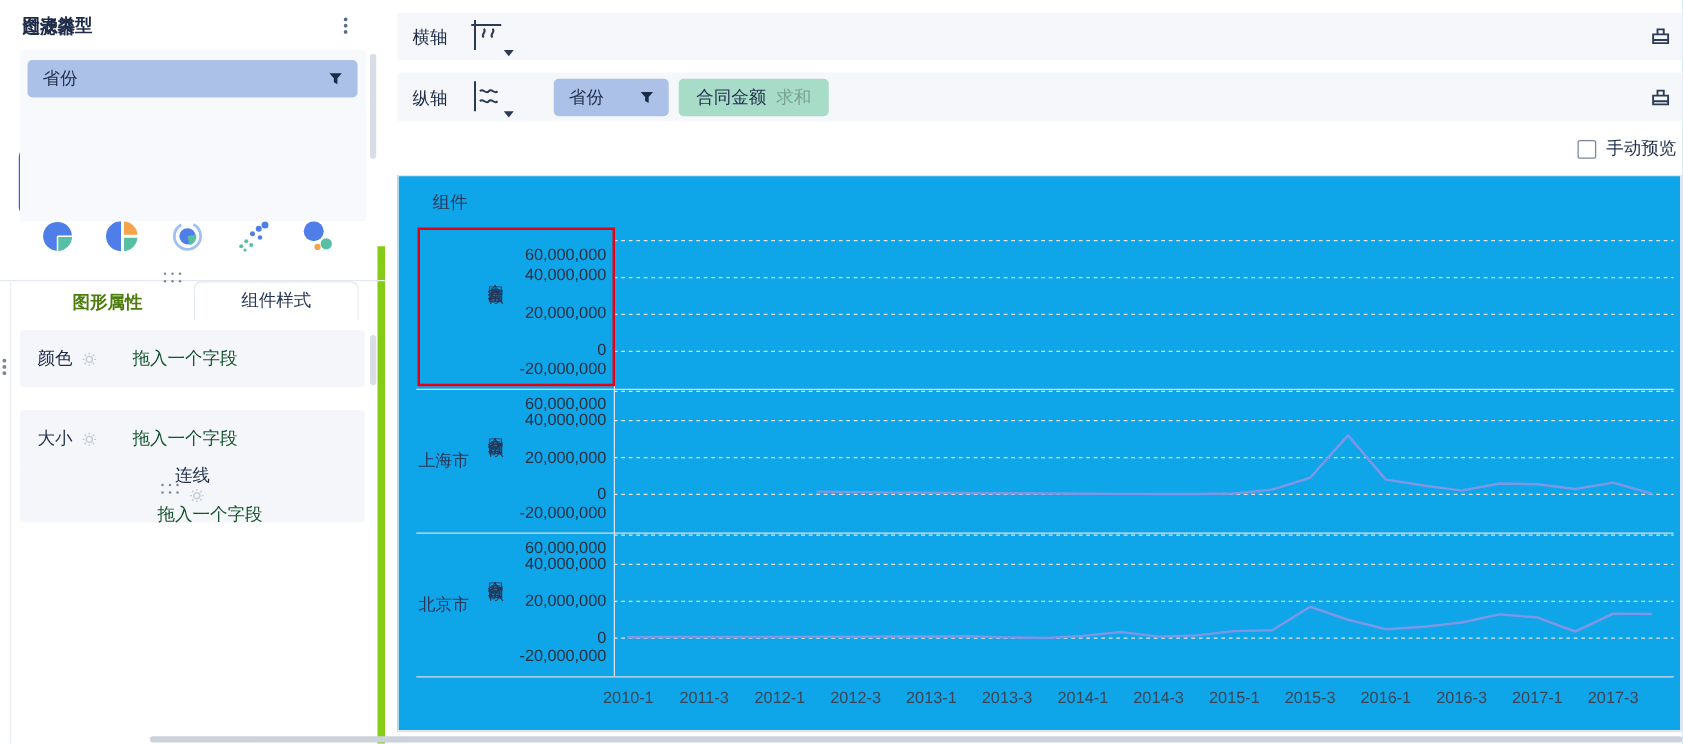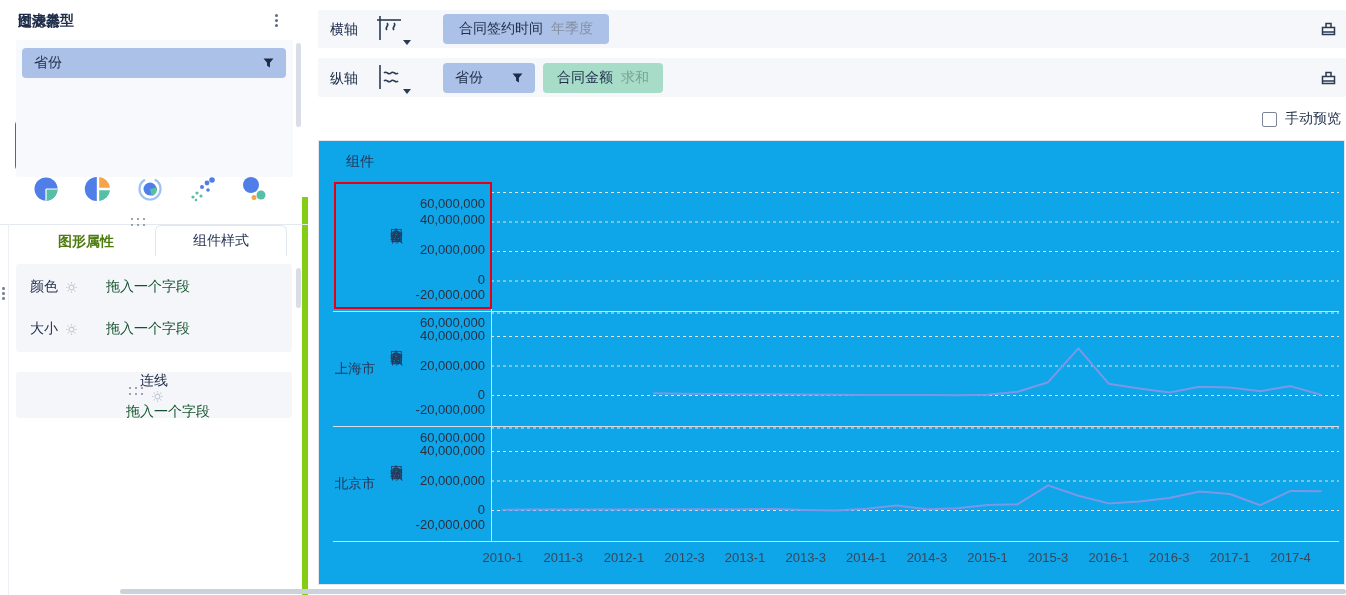--- a/index.html
+++ b/index.html
@@ -278,21 +278,21 @@
       <span class="prop-gear">
         <svg width="13" height="13" viewBox="0 0 14 14">
             <g stroke="#c3cad6" stroke-width="1.2" fill="none">
               <circle cx="7" cy="7" r="2.6"></circle>
               <path d="M7 1.2v1.6M7 11.2v1.6M1.2 7h1.6M11.2 7h1.6M2.9 2.9l1.1 1.1M11.1 2.9 10 4M2.9 11.1 4 10M11.1 11.1 10 10"></path>
             </g>
           </svg>
       </span>
       <span class="prop-ph">拖入一个字段</span>
     </div>
-    <div class="abs prop-row" style="top:306px;">
+    <div class="abs prop-row" style="top:328px;">
       <span class="prop-label">大小</span>
       <span class="prop-gear">
         <svg width="13" height="13" viewBox="0 0 14 14">
             <g stroke="#c3cad6" stroke-width="1.2" fill="none">
               <circle cx="7" cy="7" r="2.6"></circle>
               <path d="M7 1.2v1.6M7 11.2v1.6M1.2 7h1.6M11.2 7h1.6M2.9 2.9l1.1 1.1M11.1 2.9 10 4M2.9 11.1 4 10M11.1 11.1 10 10"></path>
             </g>
           </svg>
       </span>
       <span class="prop-ph">拖入一个字段</span>
@@ -349,24 +349,20 @@
   <div class="abs axis-label" style="left:330px; top:21px;">横轴</div>
   <span class="abs" style="left:374px; top:13px;">
     <svg width="30" height="30" viewBox="0 0 30 30" fill="none" stroke="#2c3a55" stroke-width="1.6">
       <path d="M3 7h24"></path>
         <path d="M6 3v24"></path>
       <path d="M13 10c3 2.5 -3 4.5 0 7"></path>
         <path d="M20 10c3 2.5 -3 4.5 0 7"></path>
     </svg>
   </span>
   <div class="abs tri-down" style="left:403px; top:40px;"></div>
-  <div class="abs pill blue" style="left:443px; top:14px; padding:0 16px;">
-    <span>合同签约时间</span>
-    <span class="tag">年季度</span>
-  </div>
   <span class="abs clear-btn" style="left:1319px; top:19px;">
     <svg width="19" height="19" viewBox="0 0 19 19" fill="none" stroke="#2c3a55" stroke-width="1.5">
       <path d="M3.5 8.5h12v7h-12z"></path>
         <path d="M7 8.5V4.5h5v4"></path>
         <path d="M3.5 13h12"></path>
     </svg>
   </span>
 
   <div class="abs axis-strip" style="top:58px; height:39px;"></div>
   <div class="abs axis-label" style="left:330px; top:70px;">纵轴</div>
@@ -461,18 +457,18 @@
         <div class="xlabel" style="left: 365.5px; top: 409px;">2012-3</div>
         <div class="xlabel" style="left: 426.1px; top: 409px;">2013-1</div>
         <div class="xlabel" style="left: 486.7px; top: 409px;">2013-3</div>
         <div class="xlabel" style="left: 547.3px; top: 409px;">2014-1</div>
         <div class="xlabel" style="left: 607.9px; top: 409px;">2014-3</div>
         <div class="xlabel" style="left: 668.5px; top: 409px;">2015-1</div>
         <div class="xlabel" style="left: 729.1px; top: 409px;">2015-3</div>
         <div class="xlabel" style="left: 789.7px; top: 409px;">2016-1</div>
         <div class="xlabel" style="left: 850.3px; top: 409px;">2016-3</div>
         <div class="xlabel" style="left: 910.9px; top: 409px;">2017-1</div>
-        <div class="xlabel" style="left: 971.5px; top: 409px;">2017-4</div>
+        <div class="xlabel" style="left: 971.5px; top: 409px;">2017-3</div>
       </div>
   </div>
 
   <div id="bottom-scrollbar" class="abs"></div>
 </div>
 
 </body></html>

